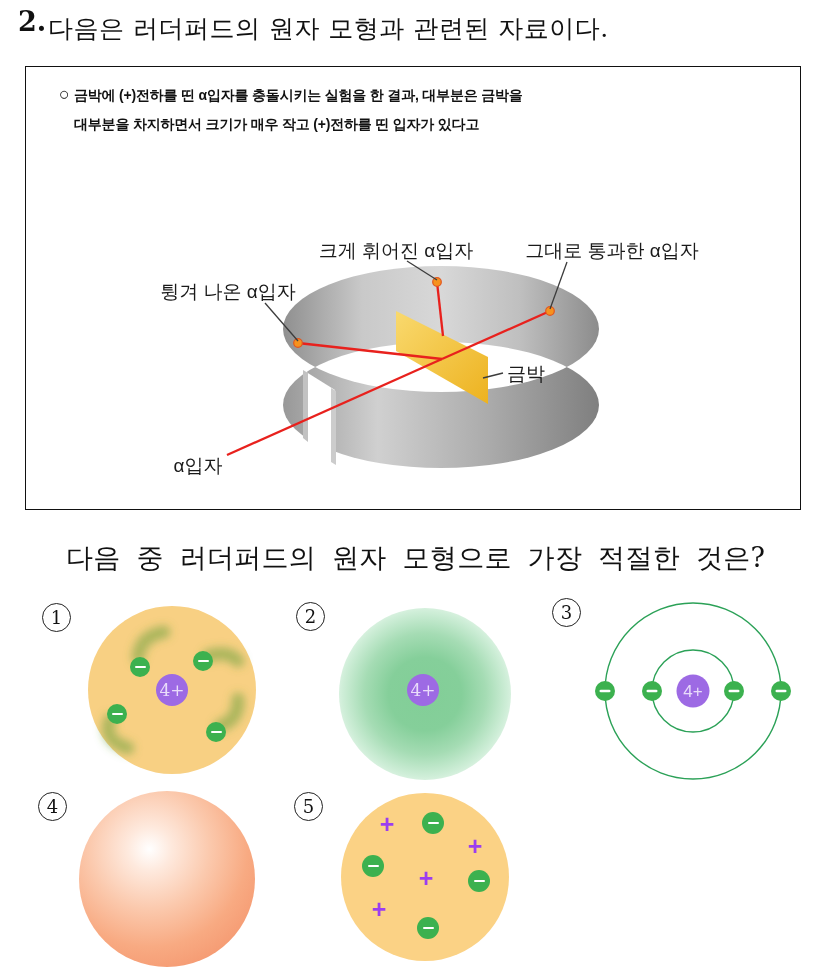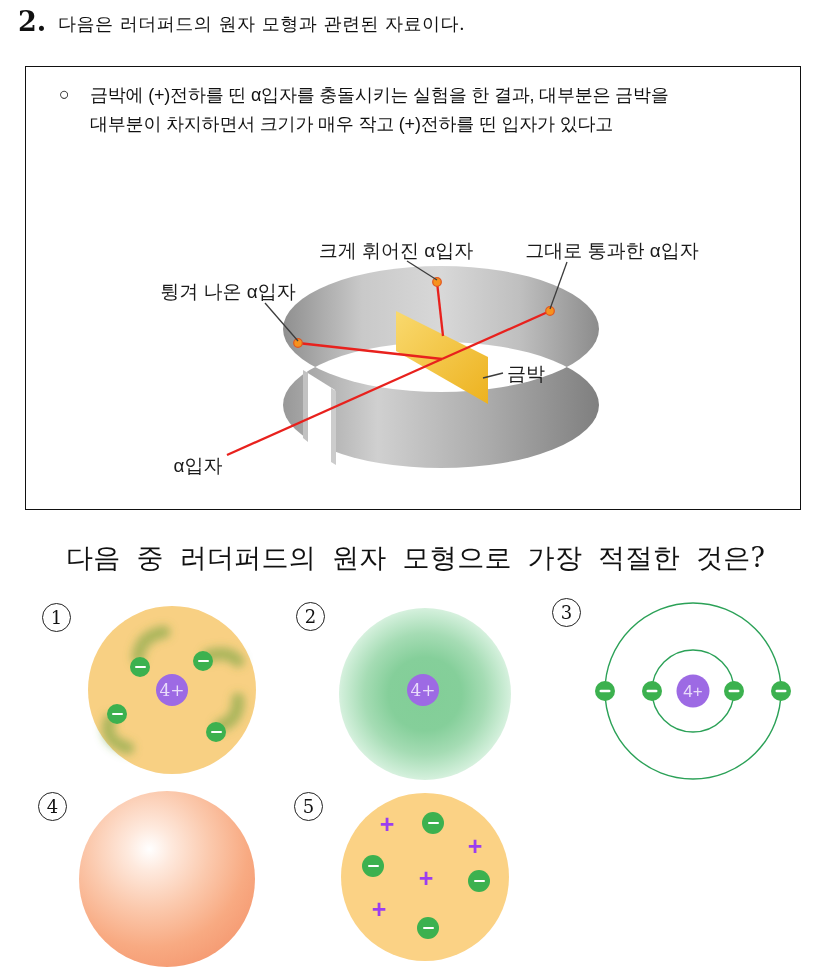--- a/index.html
+++ b/index.html
@@ -1,25 +1,25 @@
 <!DOCTYPE html>
 <html><head>
 <meta charset="utf-8">
 <style>
   html,body{margin:0;padding:0;background:#ffffff;}
   #page{position:relative;width:820px;height:974px;background:#fff;overflow:hidden;
         font-family:"Liberation Sans",sans-serif;color:#111;}
   .serif{font-family:"DejaVu Serif","Liberation Serif",serif;}
   
   #qnum{position:absolute;left:18px;top:6px;font-size:27px;font-weight:bold;}
-  #intro{position:absolute;left:58px;top:12px;font-size:18px;letter-spacing:.5px;}
+  #intro{position:absolute;left:48px;top:12px;font-size:25px;letter-spacing:.5px;}
   
   #matbox{position:absolute;left:25px;top:66px;width:776px;height:444px;border:1.6px solid #111;box-sizing:border-box;}
   #bullet{position:absolute;left:33px;top:17px;font-size:18px;}
-  #boxlines{position:absolute;left:64px;top:14px;font-size:18px;font-weight:400;line-height:28.6px;letter-spacing:-0.2px;}
+  #boxlines{position:absolute;left:48px;top:14px;font-size:14px;font-weight:700;line-height:28.6px;letter-spacing:-0.2px;}
   
   #diagram{position:absolute;left:40px;top:240px;}
   .dlabel{font-size:19px;fill:#1a1a1a;font-family:"Liberation Sans",sans-serif;}
   
   #question{position:absolute;left:66px;top:540px;font-size:27px;word-spacing:7px;letter-spacing:.3px;}
   
   .num{position:absolute;width:27px;height:27px;border:1.5px solid #222;border-radius:50%;
        display:flex;align-items:center;justify-content:center;font-size:18px;
        font-family:"DejaVu Serif","Liberation Serif",serif;background:#fff;}
   .atom{position:absolute;border-radius:50%;}
@@ -46,21 +46,21 @@
 
 <div id="page">
 
   <div id="qnum" class="serif">2.</div>
   <div id="intro" class="serif">다음은 러더퍼드의 원자 모형과 관련된 자료이다.</div>
 
   <div id="matbox">
     <div id="bullet">○</div>
     <div id="boxlines">
       <div>금박에 (+)전하를 띤 α입자를 충돌시키는 실험을 한 결과, 대부분은 금박을</div>
-      <div>대부분이 차지하면서 크기가 매우 작고 (+)전하를 띤 입자가 있다고</div>
+      <div>대부분을 차지하면서 크기가 매우 작고 (+)전하를 띤 입자가 있다고</div>
     </div>
   </div>
 
   <svg id="diagram" width="760" height="265" viewBox="0 0 760 265">
     <defs>
       <linearGradient id="gBack" x1="0" y1="0" x2="1" y2="0">
         <stop offset="0" stop-color="#8f8f8f"></stop>
           <stop offset="0.25" stop-color="#c9c9c9"></stop>
         <stop offset="0.5" stop-color="#d8d8d8"></stop>
           <stop offset="0.75" stop-color="#bfbfbf"></stop>

